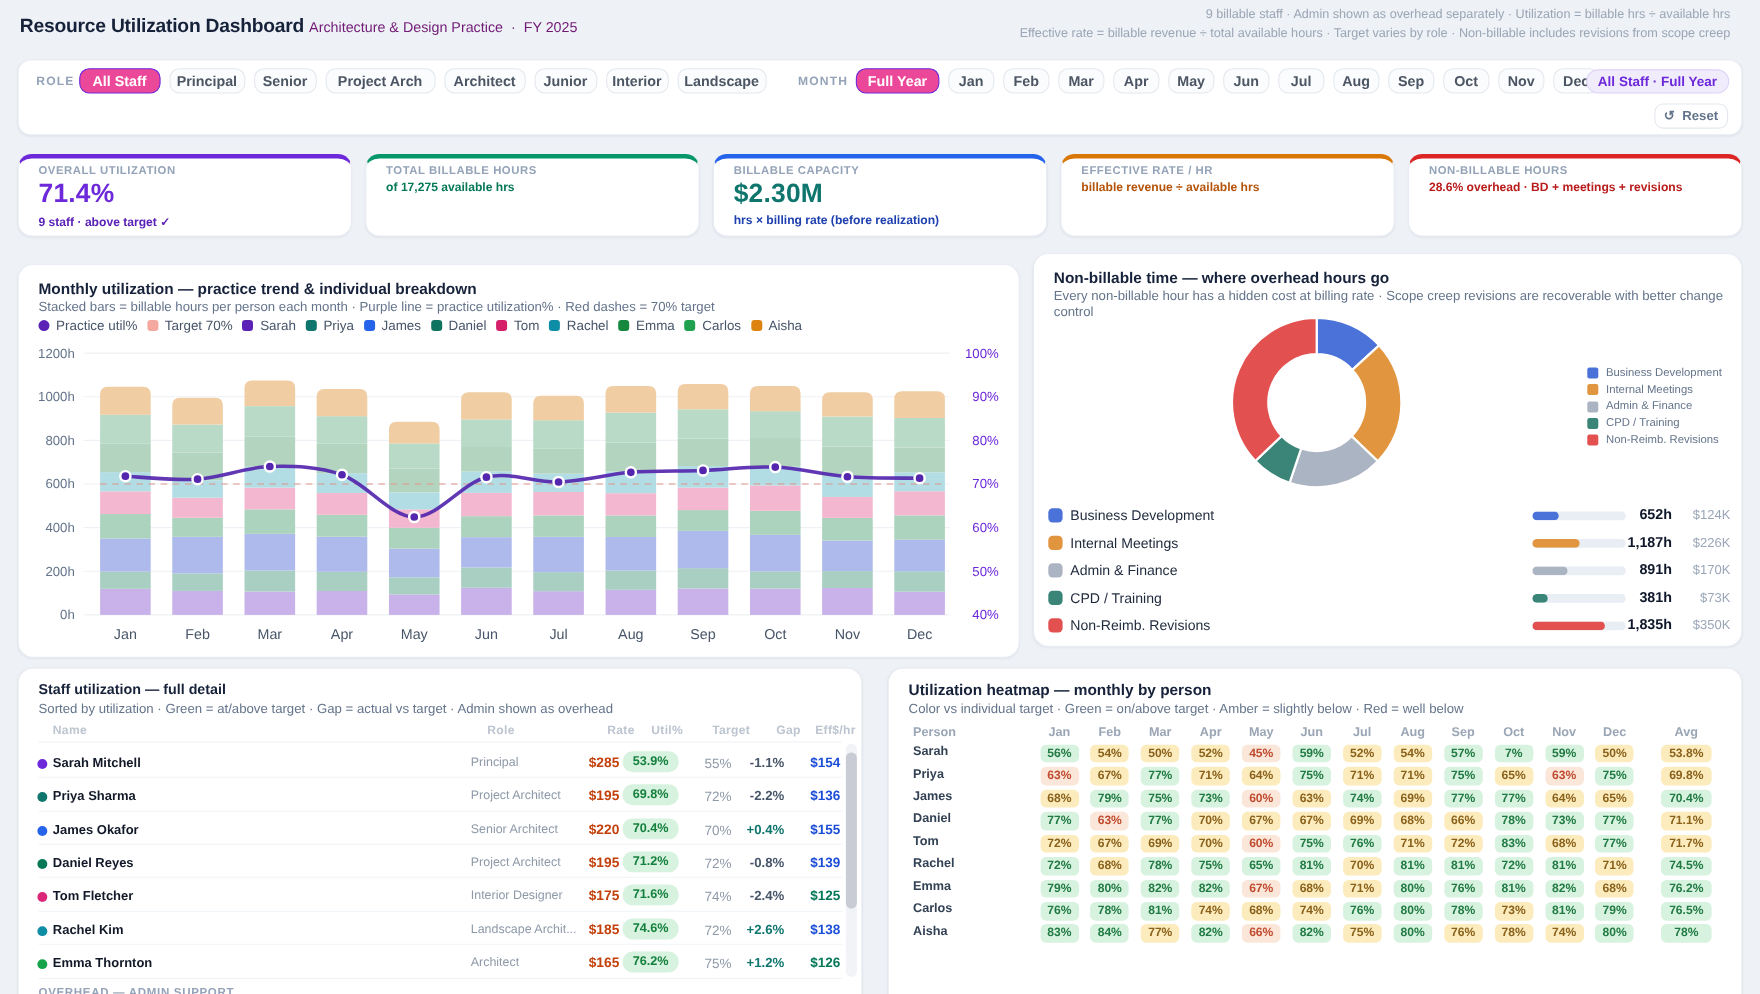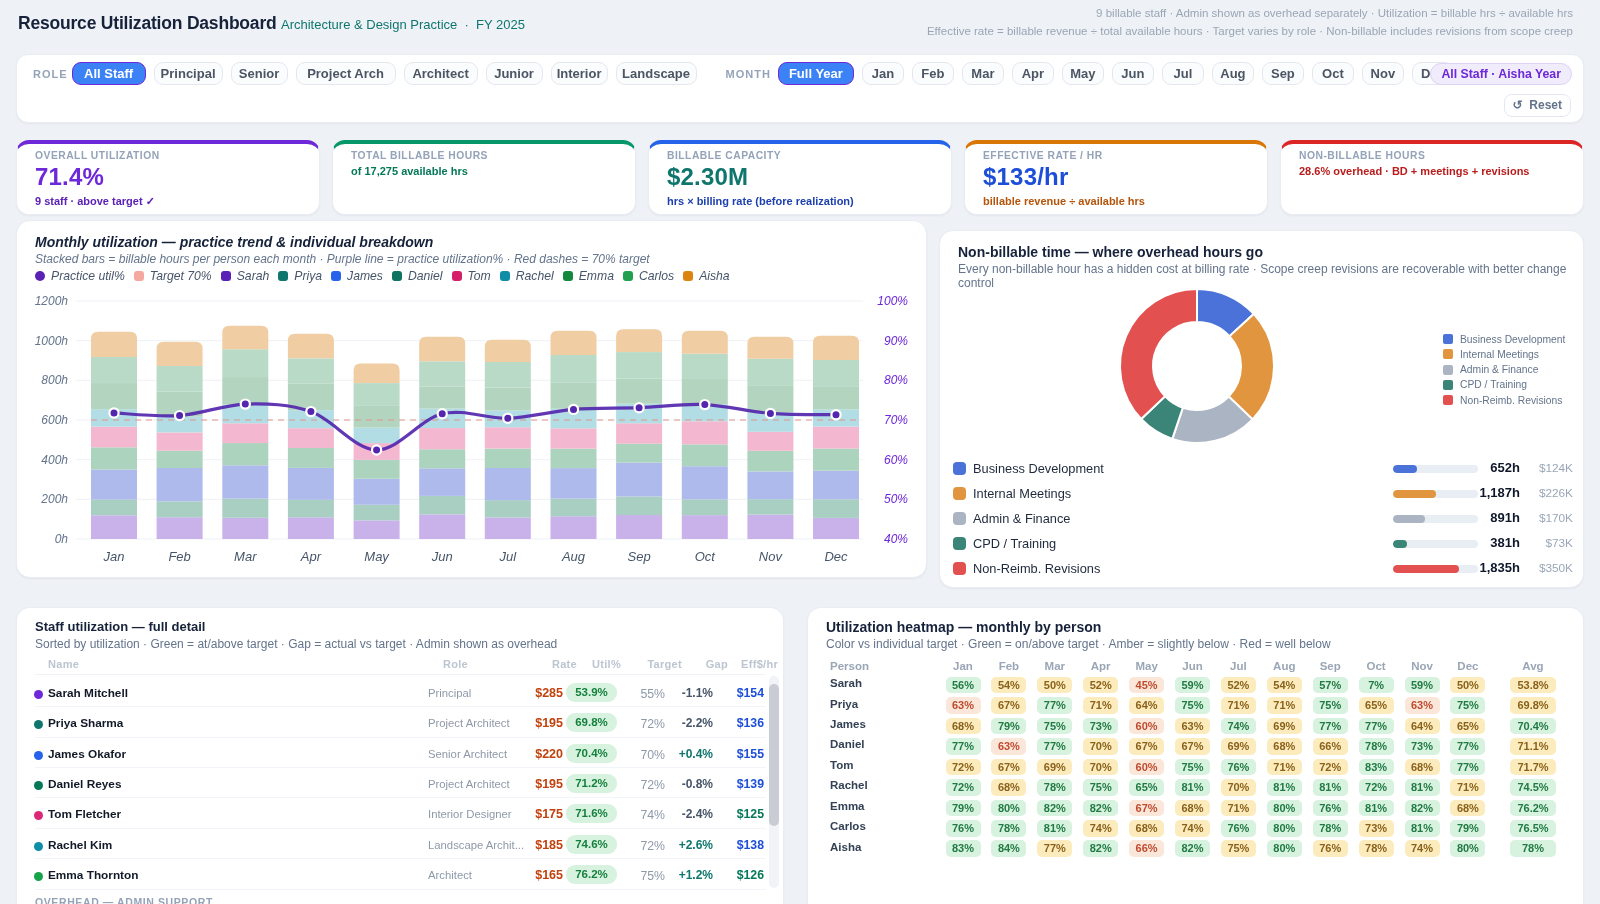--- a/index.html
+++ b/index.html
@@ -2,41 +2,41 @@
 <html><head>
 <meta charset="utf-8">
 <style>
 * { margin:0; padding:0; box-sizing:border-box; }
 html,body { width:1600px; height:904px; overflow:hidden; background:#eef1f6;
   font-family:"Liberation Sans", sans-serif; position:relative; }
 .card { position:absolute; background:#fff; border:1px solid #e9edf3; border-radius:14px;
   box-shadow:0 1px 2px rgba(15,23,42,.05); overflow:hidden; }
 
 .h-title { position:absolute; left:18px; top:13px; font-size:17.5px; font-weight:800; color:#16213a; letter-spacing:-0.2px; }
-.h-sub { position:absolute; left:281px; top:17px; font-size:13px; color:#0f766e; }
+.h-sub { position:absolute; left:281px; top:17px; font-size:13px; color:#701a75; }
 .h-note { position:absolute; right:27px; top:4px; text-align:right; font-size:11.5px; color:#9aa6b5; line-height:18px; }
 
 #filter { left:16px; top:54px; width:1568px; height:69px; border-radius:12px; }
 .frow { position:absolute; left:16px; top:7px; display:flex; align-items:center; }
 .flab { font-size:11px; font-weight:700; letter-spacing:1px; color:#94a3b8; margin-right:9px; }
 .fbtn { height:23px; line-height:21px; margin-right:8px; border:1px solid #e4e8ee; text-align:center;
   border-radius:9px; background:#fbfcfd; font-size:13px; font-weight:700; color:#4b5563; white-space:nowrap; }
-.fbtn.on { background:#3b82f6; color:#fff; border-color:#6d28d9; }
+.fbtn.on { background:#ec4899; color:#fff; border-color:#6d28d9; }
 #sumchip { position:absolute; right:11px; top:8px; height:22px; line-height:20px; padding:0 10px;
   background:#f0ecfc; border:1px solid #ded2f7; border-radius:999px; font-size:12.3px; font-weight:700; color:#6d28d9; }
 #reset { position:absolute; right:12px; top:39px; height:23px; line-height:21px; padding:0 8px;
   background:#fff; border:1px solid #e4e8ee; border-radius:8px; font-size:12px; font-weight:600; color:#64748b; }
 
 .kpi { position:absolute; top:140px; width:304px; height:75px; background:#fff; border:1px solid #e9edf3;
   border-top:4px solid #000; border-radius:13px; box-shadow:0 1px 2px rgba(15,23,42,.05); padding:6px 8px 0 18px; }
 .klab { font-size:10.3px; font-weight:700; letter-spacing:0.5px; color:#94a3b8; }
 .kval { font-size:24px; font-weight:800; margin-top:2px; letter-spacing:0.2px; }
 .ksub { font-size:11px; font-weight:700; margin-top:4px; white-space:nowrap; }
 
-#chartL { left:16px; top:220px; width:911px; height:358px;font-style:italic; }
+#chartL { left:16px; top:240px; width:911px; height:358px; }
 #chartR { left:939px; top:230px; width:645px; height:358px; }
 .ctitle { position:absolute; left:18px; top:13px; font-size:14px; font-weight:800; color:#16213a; }
 .csub { position:absolute; left:18px; top:31px; font-size:12px; color:#64748b; }
 #leg1 { position:absolute; left:18px; top:48px; display:flex; align-items:center; font-size:12.2px; color:#475569; }
 .lgi { display:flex; align-items:center; margin-right:9px; white-space:nowrap; }
 .lgd { width:10px; height:10px; display:inline-block; margin-right:6px; }
 
 .dlgr { position:absolute; left:503px; display:flex; align-items:center; font-size:10.3px; color:#64748b; height:14px; white-space:nowrap; }
 .dlgd { width:10px; height:10px; border-radius:2px; display:inline-block; margin-right:7px; }
 
@@ -107,41 +107,40 @@
       <span class="fbtn" style="width:42px">Apr</span>
       <span class="fbtn" style="width:42px">May</span>
       <span class="fbtn" style="width:42px">Jun</span>
       <span class="fbtn" style="width:42px">Jul</span>
       <span class="fbtn" style="width:42px">Aug</span>
       <span class="fbtn" style="width:42px">Sep</span>
       <span class="fbtn" style="width:42px">Oct</span>
       <span class="fbtn" style="width:42px">Nov</span>
       <span class="fbtn" style="width:42px">Dec</span>
     </div>
-  <div id="sumchip">All Staff · Aisha Year</div>
+  <div id="sumchip">All Staff · Full Year</div>
   <div id="reset">↺&nbsp; Reset</div>
 </div>
 
 <div class="kpi" style="left:16px;border-top-color:#6d28d9">
     <div class="klab">OVERALL UTILIZATION</div>
     <div class="kval" style="color:#6d28d9">71.4%</div>
     <div class="ksub" style="color:#5b21b6">9 staff · above target ✓</div>
   </div>
 <div class="kpi" style="left:332px;border-top-color:#059669">
     <div class="klab">TOTAL BILLABLE HOURS</div>
     <div class="ksub" style="color:#047857">of 17,275 available hrs</div>
   </div>
 <div class="kpi" style="left:648px;border-top-color:#2563eb">
     <div class="klab">BILLABLE CAPACITY</div>
     <div class="kval" style="color:#0f766e">$2.30M</div>
     <div class="ksub" style="color:#1e40af">hrs × billing rate (before realization)</div>
   </div>
 <div class="kpi" style="left:964px;border-top-color:#d97706">
     <div class="klab">EFFECTIVE RATE / HR</div>
-    <div class="kval" style="color:#1d4ed8">$133/hr</div>
     <div class="ksub" style="color:#b45309">billable revenue ÷ available hrs</div>
   </div>
 <div class="kpi" style="left:1280px;border-top-color:#dc2626">
     <div class="klab">NON-BILLABLE HOURS</div>
     <div class="ksub" style="color:#b91c1c">28.6% overhead · BD + meetings + revisions</div>
   </div>
 
 <div class="card" id="chartL">
   <div class="ctitle">Monthly utilization — practice trend &amp; individual breakdown</div>
   <div class="csub">Stacked bars = billable hours per person each month · Purple line = practice utilization% · Red dashes = 70% target</div>

